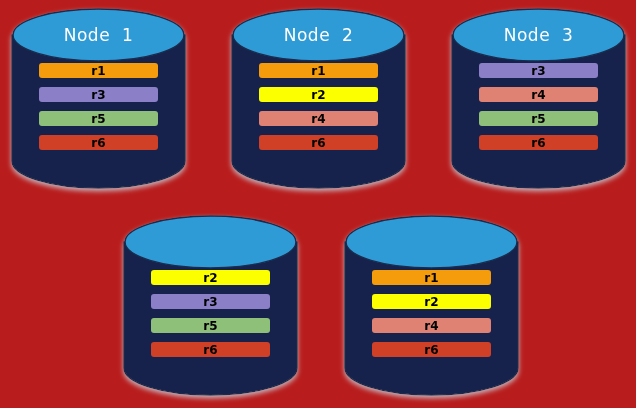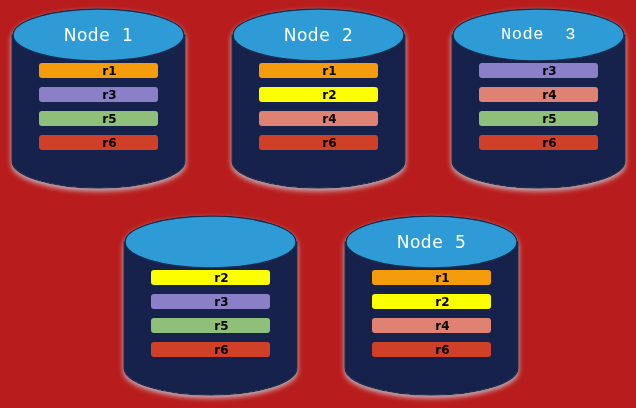--- a/index.html
+++ b/index.html
@@ -57,21 +57,20 @@
     top: 0;
     width: 100%;
     height: 100%;
     display: flex;
     align-items: center;
     justify-content: center;
     color: #000000;
     font-size: 12px;
     font-weight: bold;
     line-height: 1;
-    padding-left: 11px;
   }
 </style>
 </head>
 <body>
 
 <div id="canvas" style="background: #b91c1c;">
     <div class="node" style="left: 12px; top: 8px; width: 173px; height: 180px;">
       <svg class="cyl-svg" width="173" height="186" viewBox="0 0 173 186">
         <defs>
           <filter id="sh0" x="-20%" y="-20%" width="140%" height="140%">
@@ -132,21 +131,21 @@
         <defs>
           <filter id="sh2" x="-20%" y="-20%" width="140%" height="140%">
             <feDropShadow dx="0" dy="2.5" stdDeviation="2.5" flood-color="#c9ccd6" flood-opacity="0.85"></feDropShadow>
           </filter>
         </defs>
         <g filter="url(#sh2)">
           <path d="M 0,27 L 0,153 A 86.5,27 0 0 0 173,153 L 173,27 Z" fill="#16244c" stroke="#1b2b4d" stroke-width="1.5"></path>
           <ellipse cx="86.5" cy="27" rx="85.5" ry="26" fill="#2e9bd6" stroke="#1b2b4d" stroke-width="1.5"></ellipse>
         </g>
       </svg>
-      <div class="node-label" style="top: 17px; font-family: Liberation Mono, monospace;">Node  3</div>
+      <div class="node-label" style="top: 17px;">Node  3</div>
       <div class="bars" style="top: 55px; padding-left: 27px; padding-right: 27px; box-sizing: border-box;">
         <div class="bar" style="background: rgb(139, 127, 199);">
           <span class="bar-label">r3</span>
         </div>
         <div class="bar" style="background: rgb(224, 130, 115);">
           <span class="bar-label">r4</span>
         </div>
         <div class="bar" style="background: rgb(143, 192, 122);">
           <span class="bar-label">r5</span>
         </div>
@@ -187,21 +186,20 @@
         <defs>
           <filter id="sh4" x="-20%" y="-20%" width="140%" height="140%">
             <feDropShadow dx="0" dy="2.5" stdDeviation="2.5" flood-color="#c9ccd6" flood-opacity="0.85"></feDropShadow>
           </filter>
         </defs>
         <g filter="url(#sh4)">
           <path d="M 0,27 L 0,153 A 86.5,27 0 0 0 173,153 L 173,27 Z" fill="#16244c" stroke="#1b2b4d" stroke-width="1.5"></path>
           <ellipse cx="86.5" cy="27" rx="85.5" ry="26" fill="#2e9bd6" stroke="#1b2b4d" stroke-width="1.5"></ellipse>
         </g>
       </svg>
-      <div class="node-label" style="top: 17px;">Node  5</div>
       <div class="bars" style="top: 55px; padding-left: 27px; padding-right: 27px; box-sizing: border-box;">
         <div class="bar" style="background: rgb(245, 156, 12);">
           <span class="bar-label">r1</span>
         </div>
         <div class="bar" style="background: rgb(251, 255, 0);">
           <span class="bar-label">r2</span>
         </div>
         <div class="bar" style="background: rgb(224, 130, 115);">
           <span class="bar-label">r4</span>
         </div>

